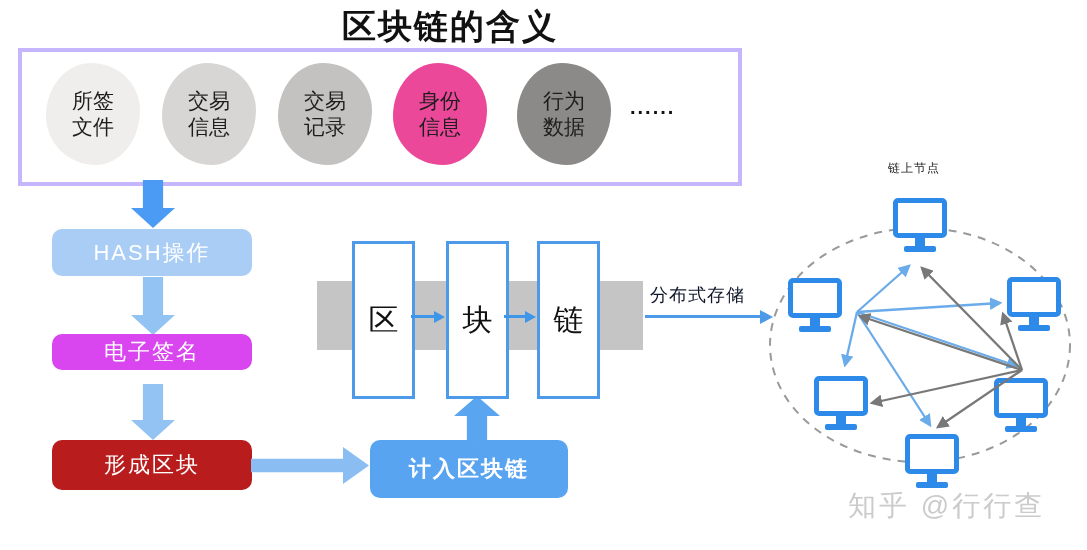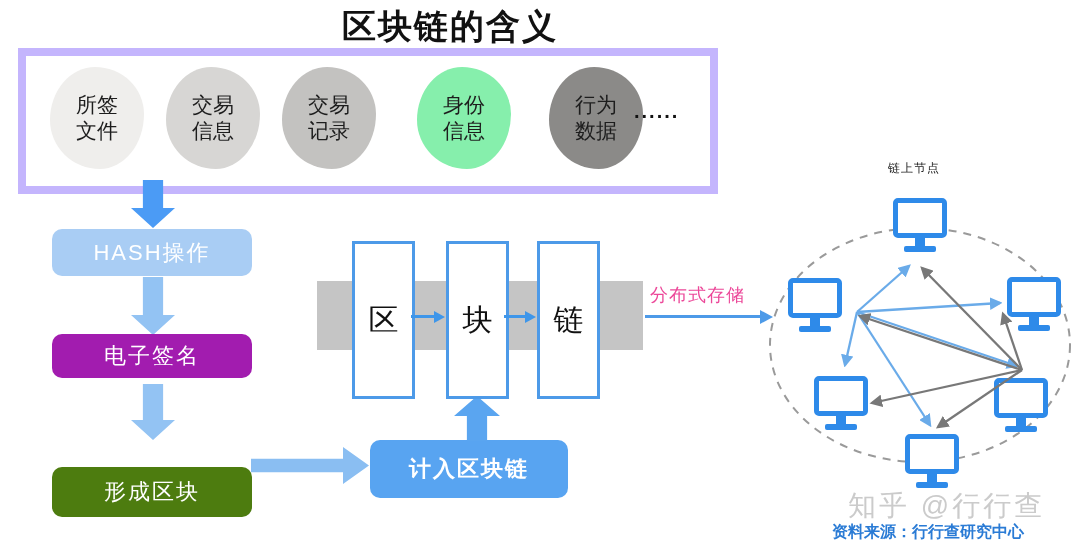--- a/index.html
+++ b/index.html
@@ -4,67 +4,67 @@
 <style>
   html,body{margin:0;padding:0;background:#fff;}
   body{font-family:"Liberation Sans","DejaVu Sans",sans-serif;}
   .canvas{position:relative;width:1087px;height:550px;background:#fff;overflow:hidden;}
 
   .title{position:absolute;left:300px;top:4px;width:300px;margin:0;text-align:center;
          font-size:34px;font-weight:700;color:#111;letter-spacing:2px;}
 
   
   .data-box{position:absolute;left:18px;top:48px;width:684px;height:130px;
-            border:8px solid #c4b5fd;background:#fff;}
+            border:4px solid #c4b5fd;background:#fff;padding-left:32px;}
   .circle{position:absolute;top:11px;width:94px;height:102px;display:flex;flex-direction:column;
           align-items:center;justify-content:center;line-height:1.25;font-size:21px;color:#1d1d1d;
           border-radius:48% 52% 47% 53% / 52% 46% 54% 48%;}
   .circle::before{content:"";position:absolute;inset:2px;border-radius:55% 45% 52% 48% / 46% 54% 46% 54%;
           background:inherit;transform:rotate(23deg);z-index:-1;opacity:.8;}
   .c1{left:24px;background:#efeeec;}
   .c2{left:140px;background:#d7d6d4;}
   .c3{left:256px;background:#c3c2c0;}
-  .c4{left:391px;background:#86efac;}
-  .c5{left:523px;background:#8b8a88;align-items:center;}
+  .c4{left:371px;background:#ec4899;}
+  .c5{left:495px;background:#8b8a88;align-items:center;}
   .ellipsis{position:absolute;left:608px;top:44px;width:70px;font-size:20px;font-weight:700;
             letter-spacing:2px;color:#111;}
 
   
   .barrow{position:absolute;}
   .down{clip-path:polygon(27% 0,73% 0,73% calc(100% - 20px),100% calc(100% - 20px),50% 100%,0 calc(100% - 20px),27% calc(100% - 20px));}
   .a1{left:131px;top:180px;width:44px;height:48px;background:#4b9bf5;}
   .a2{left:131px;top:277px;width:44px;height:58px;background:#93c3f3;}
   .a3{left:131px;top:384px;width:44px;height:56px;background:#93c3f3;}
   .up{left:454px;top:396px;width:46px;height:45px;background:#5aa5f0;
       clip-path:polygon(50% 0,100% 20px,72% 20px,72% 100%,28% 100%,28% 20px,0 20px);}
   .right-block{left:251px;top:447px;width:118px;height:37px;background:#8abef2;
       clip-path:polygon(0 32%,calc(100% - 26px) 32%,calc(100% - 26px) 0,100% 50%,calc(100% - 26px) 100%,calc(100% - 26px) 68%,0 68%);}
 
   
   .step{position:absolute;display:flex;align-items:center;justify-content:center;
         color:#fff;font-size:22px;letter-spacing:2px;border-radius:10px;}
   .s1{left:52px;top:229px;width:200px;height:47px;background:#a9cdf4;}
-  .s2{left:52px;top:334px;width:200px;height:44px;background:#a21caf;}
-  .s3{left:52px;top:440px;width:200px;height:50px;background:#4d7c0f;margin-top:27px;}
+  .s2{left:52px;top:334px;width:200px;height:36px;background:#d946ef;}
+  .s3{left:52px;top:440px;width:200px;height:50px;background:#b91c1c;}
   .s4{left:370px;top:440px;width:198px;height:58px;background:#58a4f1;font-weight:600;}
 
   
   .gray-bar{position:absolute;left:317px;top:281px;width:326px;height:69px;background:#c5c5c5;}
   .chain-block{position:absolute;top:241px;width:57px;height:152px;background:#fff;
                border:3px solid #4d9ae8;display:flex;align-items:center;justify-content:center;
                font-size:30px;color:#111;}
   .b1{left:352px;} .b2{left:446px;} .b3{left:537px;}
   .line-arrow{position:absolute;height:3px;background:#3e96ea;}
   .line-arrow::after{content:"";position:absolute;right:-10px;top:50%;transform:translateY(-50%);
       border-left:11px solid #3e96ea;border-top:6px solid transparent;border-bottom:6px solid transparent;}
   .ma1{left:411px;top:315px;width:24px;}
   .ma2{left:504px;top:315px;width:22px;}
   .dist-arrow{left:645px;top:315px;width:116px;background:#4d9ae8;}
   .dist-arrow::after{border-left-color:#4d9ae8;border-left-width:13px;border-top-width:7px;border-bottom-width:7px;right:-12px;}
-  .dist-label{position:absolute;left:650px;top:283px;font-size:18px;color:#ec4899;letter-spacing:1px;}
+  .dist-label{position:absolute;left:650px;top:283px;font-size:18px;color:#0f172a;letter-spacing:1px;}
 
   
   .network{position:absolute;left:757px;top:160px;width:330px;height:345px;}
   .net-title{position:absolute;left:100px;top:0;width:114px;text-align:center;font-size:12px;color:#1c1c1c;letter-spacing:1px;}
   .net-svg{position:absolute;left:0;top:0;width:330px;height:345px;}
   .monitor{position:absolute;width:54px;height:40px;background:#fff;border:5px solid #2e8ae9;
            border-radius:5px;box-sizing:border-box;z-index:2;}
   .monitor::after{content:"";position:absolute;left:50%;transform:translateX(-50%);bottom:-13px;
            width:10px;height:9px;background:#2e8ae9;}
   .monitor::before{content:"";position:absolute;left:50%;transform:translateX(-50%);bottom:-19px;
@@ -159,15 +159,14 @@
         <line x1="265" y1="210" x2="165" y2="108" marker-end="url(#mg)"></line>
         <line x1="265" y1="210" x2="103" y2="156" marker-end="url(#mg)"></line>
         <line x1="265" y1="210" x2="115" y2="243" marker-end="url(#mg)"></line>
         <line x1="265" y1="210" x2="181" y2="267" marker-end="url(#mg)"></line>
         <line x1="265" y1="210" x2="246" y2="154" marker-end="url(#mg)"></line>
       </g>
     </svg>
   </div>
 
   <div class="watermark">知乎 @行行查</div>
-  <div class="source">资料来源：行行查研究中心</div>
 
 </div>
 
 </body></html>

